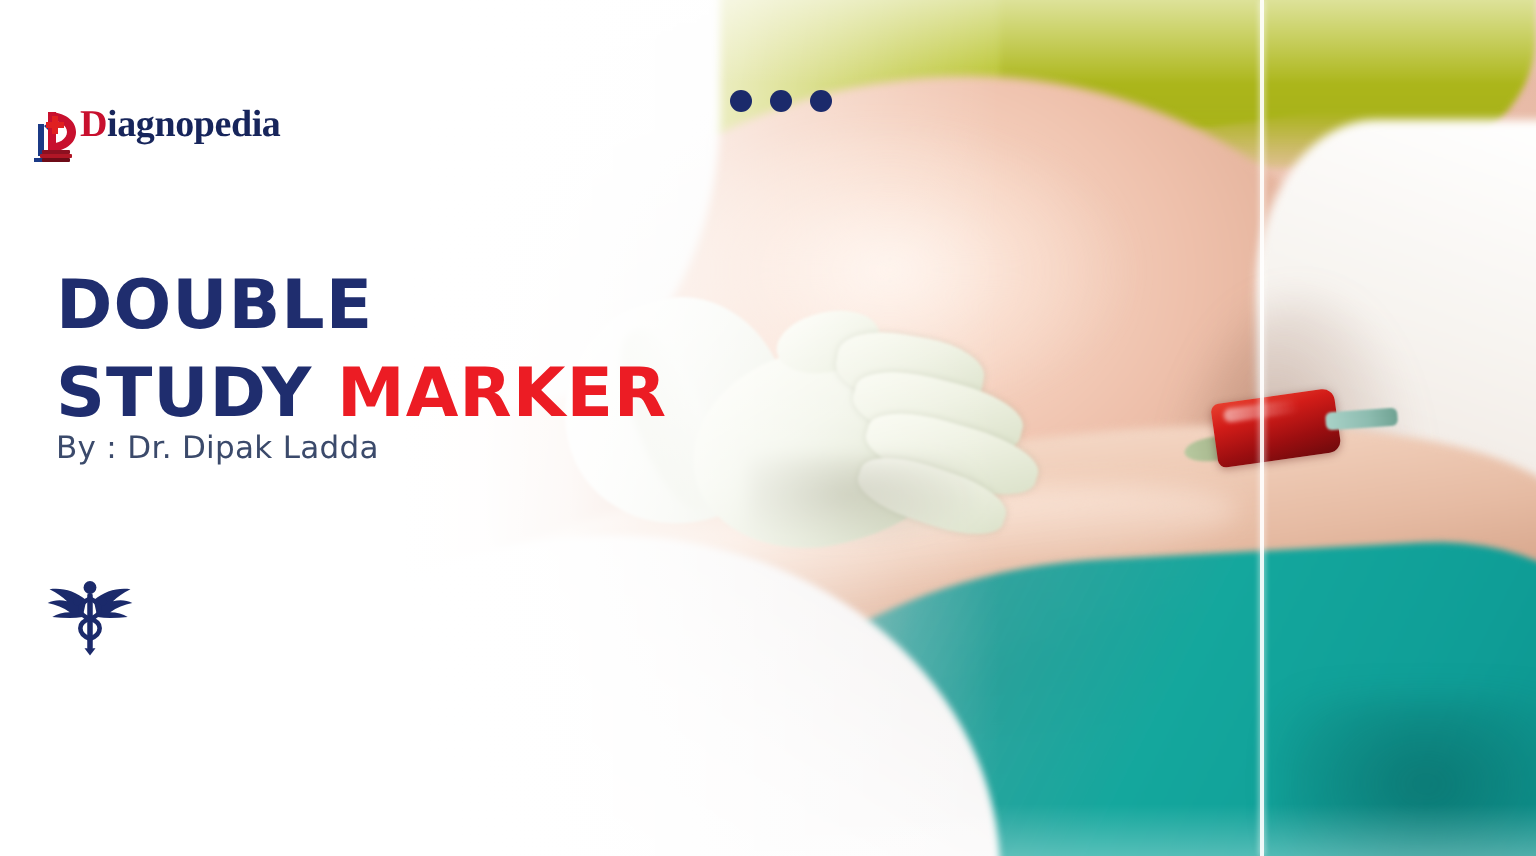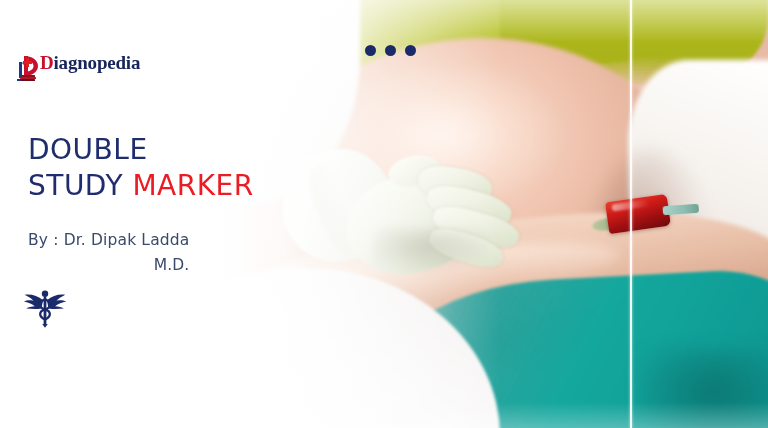--- a/index.html
+++ b/index.html
@@ -311,39 +311,38 @@
     letter-spacing:-0.2px;
     line-height:1;
     margin-left:-5px;
   }
 
   .title-block {
     position:absolute;
     left:28px; top:132px;
   }
   .title-line {
-    font-size:28px;
-    font-weight:400;
+    font-size:34px;
+    font-weight:700;
     letter-spacing:0.5px;
     line-height:1.28;
     font-family:"DejaVu Sans", sans-serif;
   }
   .t-navy { color:#1f2d6e; }
   .t-red  { color:#ec1c24; }
 
   .byline {
     position:absolute;
-    left:28px; top:228px;
+    left:28px; top:212px;
     font-size:15.5px;
     line-height:1.62;
     color:#3b4a6b;
     font-family:"DejaVu Sans", sans-serif;
     font-weight:400;
     letter-spacing:0.15px;
-    text-align:right;
   }
 
   .caduceus {
     position:absolute;
     left:22px; top:288px;
     width:46px; height:40px;
   }
 
   .dots {
     position:absolute;
@@ -431,21 +430,20 @@
     <span class="logo-word"><span style="color:#c8102e">D</span><span>iagnopedia</span></span>
   </div>
 
   <div class="title-block">
     <div class="title-line t-navy">DOUBLE</div>
     <div class="title-line"><span class="t-navy">STUDY</span><span class="t-navy">&nbsp;</span><span class="t-red">MARKER</span></div>
   </div>
 
   <div class="byline">
     <div>By : Dr. Dipak Ladda</div>
-    <div>M.D.</div>
   </div>
 
   <div class="caduceus">
     <svg viewBox="0 0 100 86" width="46" height="40" aria-hidden="true">
       <g fill="#1b2a6b">
 
         <path d="M46 26 C34 16 20 12 6 14 C14 18 20 22 25 27 C17 25 10 26 4 29
                  C13 31 21 34 28 39 C21 39 14 41 9 44 C20 45 31 46 42 44 Z"></path>
 
         <path d="M54 26 C66 16 80 12 94 14 C86 18 80 22 75 27 C83 25 90 26 96 29

